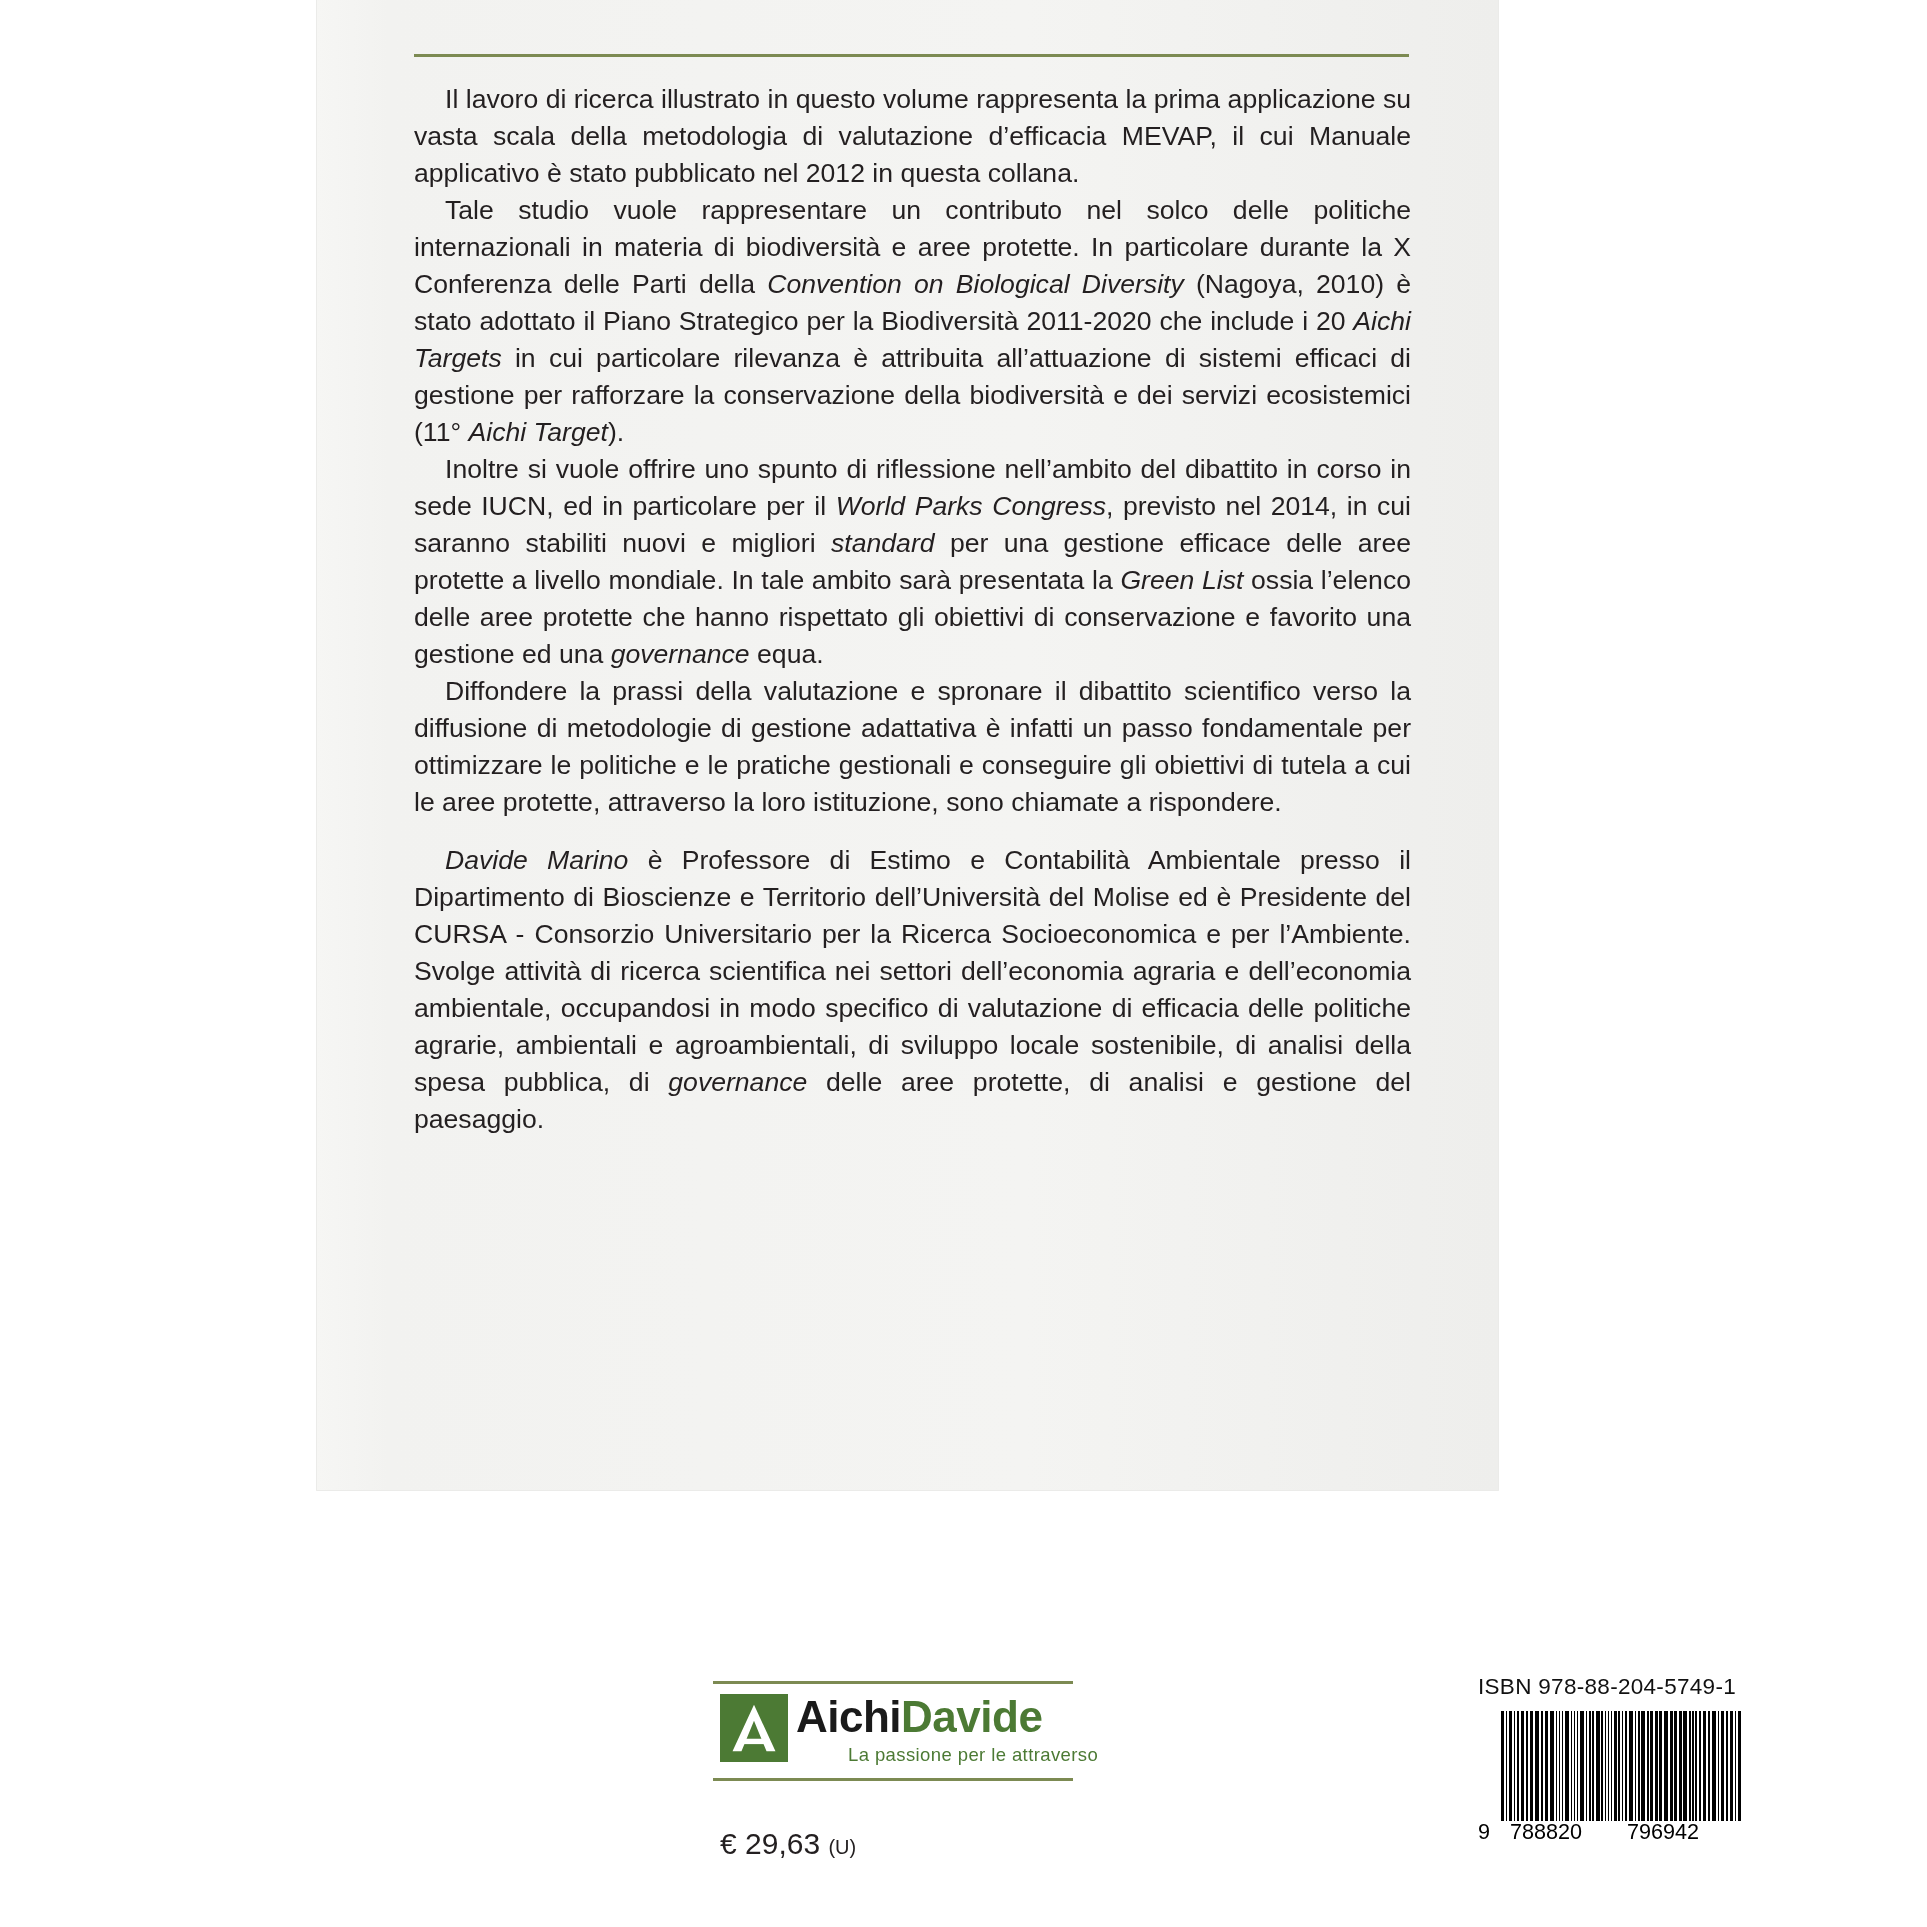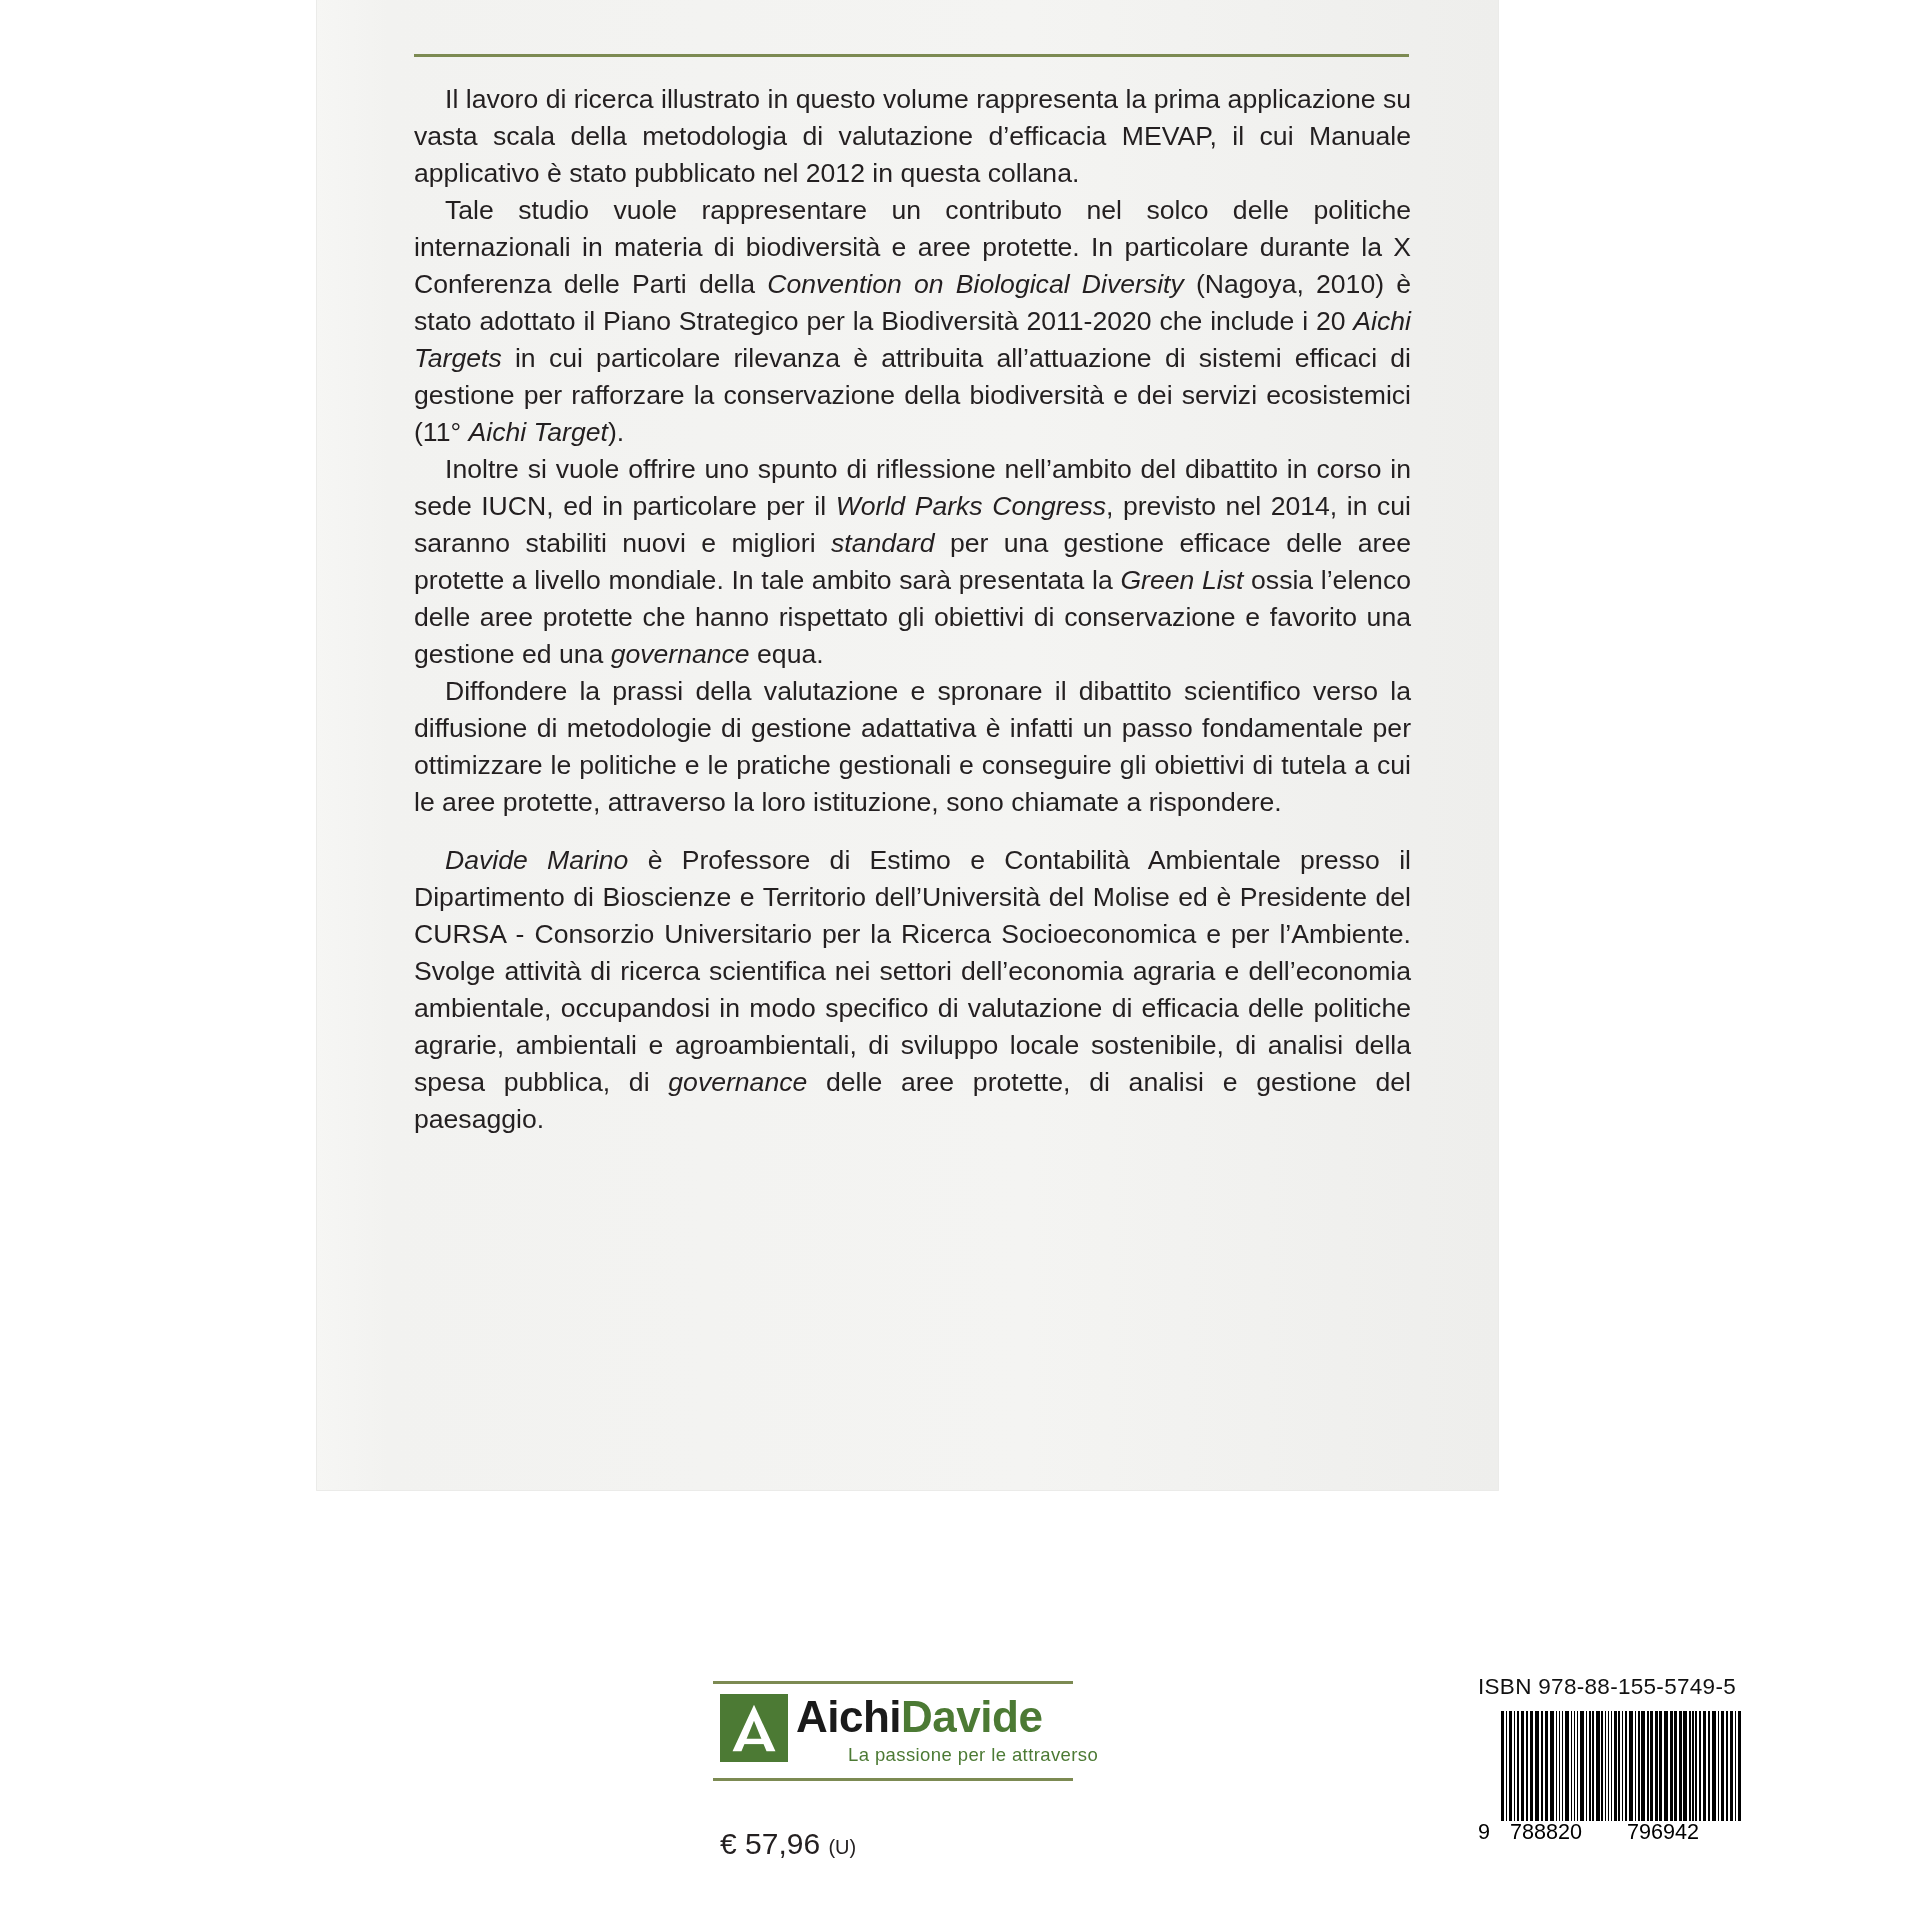--- a/index.html
+++ b/index.html
@@ -212,24 +212,24 @@
         <svg class="logo-a" viewBox="0 0 76 76">
           <rect x="0" y="0" width="76" height="76" fill="#4c7a34"></rect>
           <polygon points="38,12 62,64 52,64 38,30 24,64 14,64" fill="#ffffff"></polygon>
           <rect x="26" y="50" width="24" height="6" fill="#ffffff"></rect>
         </svg>
         <div class="logo-name"><span>Aichi</span><span class="green">Davide</span></div>
         <div class="logo-tag">La passione per le attraverso</div>
         <div class="logo-botline"></div>
       </div>
 
-      <div class="price"><span>€ 57,96</span> <span class="u">(U)</span></div>
+      <div class="price"><span>€ 29,63</span> <span class="u">(U)</span></div>
 
       <div class="isbn-block">
-        <div class="isbn-text">ISBN 978-88-155-5749-5</div>
+        <div class="isbn-text">ISBN 978-88-204-5749-1</div>
         <div class="barcode">
           <div class="bars" id="bars">
               <i style="width: 3.8px;"></i>
               <i style="width: 1.9px;"></i>
               <i style="width: 3.8px;"></i>
               <i style="width: 1.9px;"></i>
               <i style="width: 3.8px;"></i>
               <i style="width: 3.8px;"></i>
               <i style="width: 3.8px;"></i>
               <i style="width: 3.8px;"></i>

